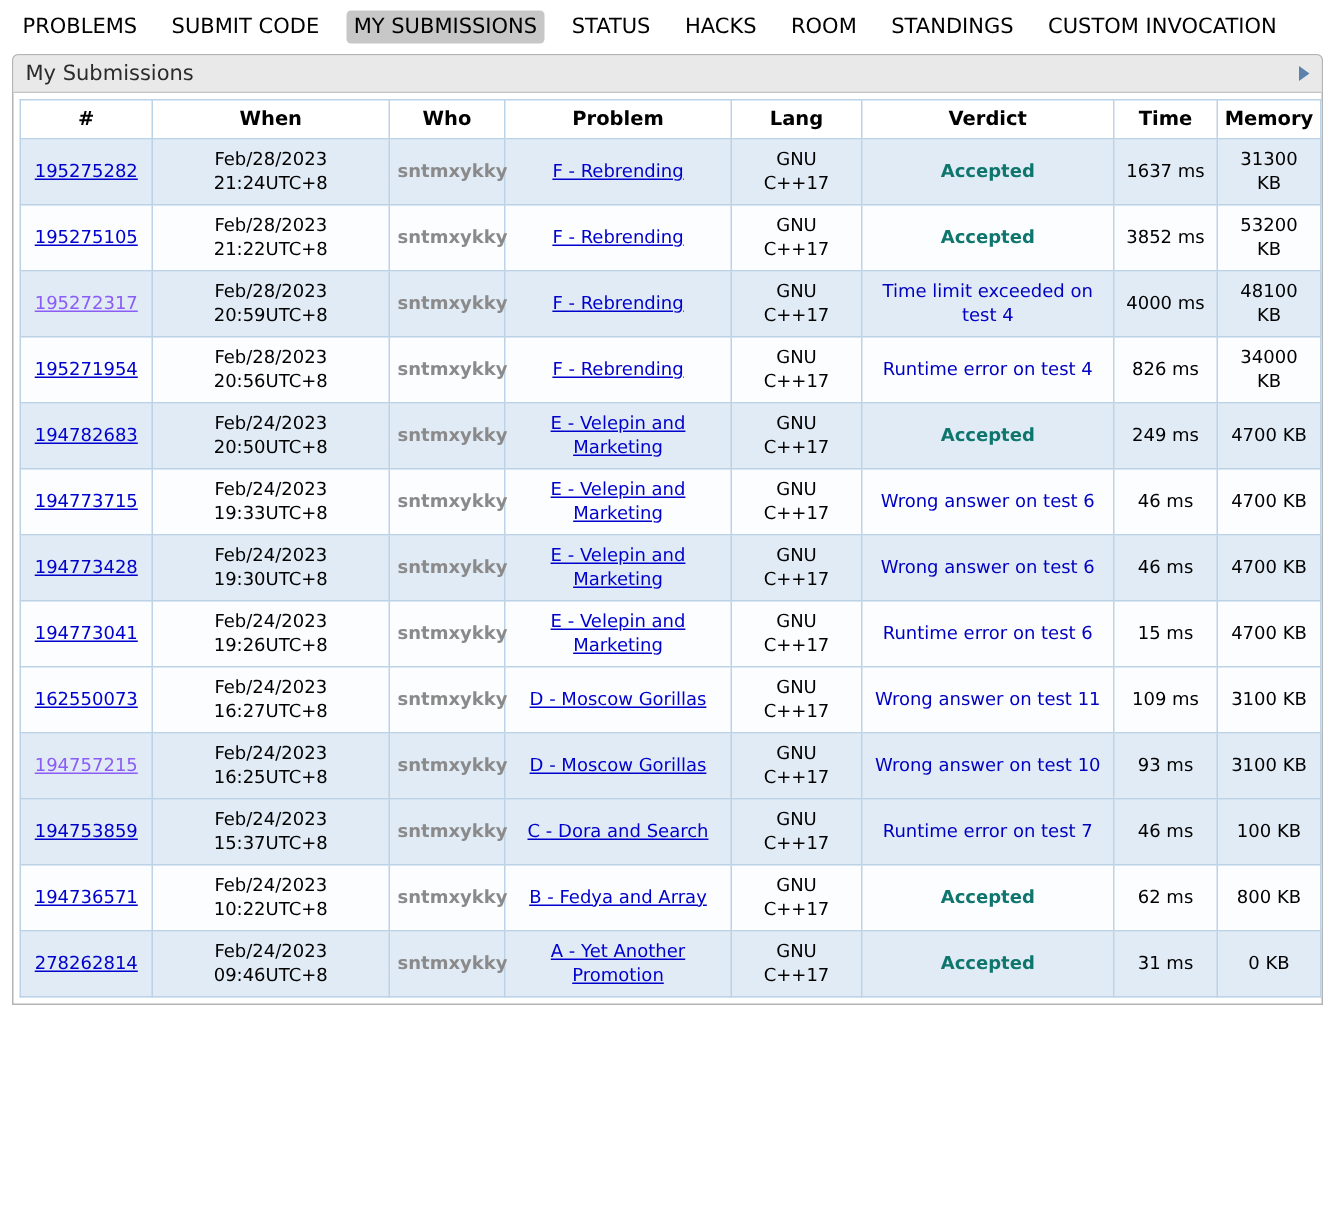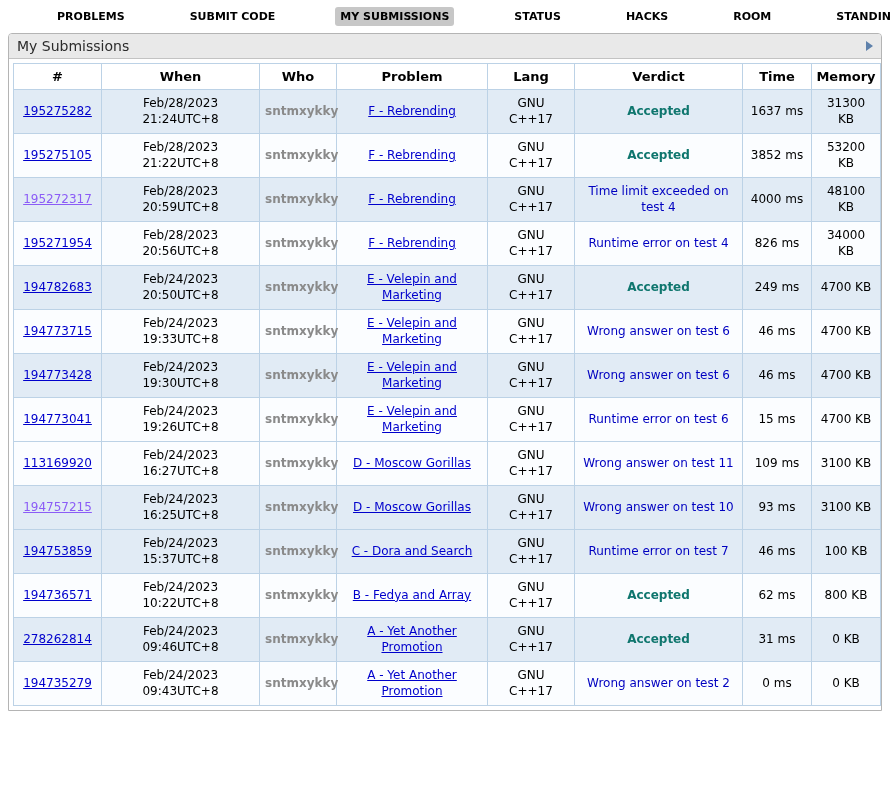--- a/index.html
+++ b/index.html
@@ -12,29 +12,28 @@
   .page { padding: 5px 8px 4px 8px; }
 
   
   .topnav {
     display: flex;
     align-items: center;
     gap: 13px;
     padding: 2px 2px 7px 2px;
   }
   .nav-item {
-    font-size: 11px;
-    font-weight: bold;
+    font-size: 14px;
+    font-weight: normal;
     color: #000;
     text-decoration: none;
     white-space: nowrap;
     padding: 3px 5px;
     border-radius: 3px;
     cursor: pointer;
-    margin-left: 42px;
   }
   .nav-item.active { background: #c7c7c7; }
 
   
   .panel {
     border: 1px solid #b4b4b4;
     border-radius: 4px 4px 0 0;
     background: #ffffff;
   }
   .panel-header {
@@ -239,21 +238,21 @@
       <div class="when-time">19:26UTC+8</div>
     </td>
     <td class="who-cell">sntmxykky</td>
     <td><a class="prob-link">E - Velepin and Marketing</a></td>
     <td><span class="lang-inner">GNU C++17</span></td>
     <td><span class="verdict-other">Runtime error on test 6</span></td>
     <td>15 ms</td>
     <td>4700 KB</td>
   </tr>
             <tr class="plain">
-    <td><a class="sub-link">113169920</a></td>
+    <td><a class="sub-link">162550073</a></td>
     <td>
       <div class="when-date">Feb/24/2023</div>
       <div class="when-time">16:27UTC+8</div>
     </td>
     <td class="who-cell">sntmxykky</td>
     <td><a class="prob-link">D - Moscow Gorillas</a></td>
     <td><span class="lang-inner">GNU C++17</span></td>
     <td><span class="verdict-other">Wrong answer on test 11</span></td>
     <td>109 ms</td>
     <td>3100 KB</td>
@@ -301,33 +300,20 @@
     <td><a class="sub-link">278262814</a></td>
     <td>
       <div class="when-date">Feb/24/2023</div>
       <div class="when-time">09:46UTC+8</div>
     </td>
     <td class="who-cell">sntmxykky</td>
     <td><a class="prob-link">A - Yet Another Promotion</a></td>
     <td><span class="lang-inner">GNU C++17</span></td>
     <td><span class="verdict-accepted">Accepted</span></td>
     <td>31 ms</td>
-    <td>0 KB</td>
-  </tr>
-            <tr class="plain">
-    <td><a class="sub-link">194735279</a></td>
-    <td>
-      <div class="when-date">Feb/24/2023</div>
-      <div class="when-time">09:43UTC+8</div>
-    </td>
-    <td class="who-cell">sntmxykky</td>
-    <td><a class="prob-link">A - Yet Another Promotion</a></td>
-    <td><span class="lang-inner">GNU C++17</span></td>
-    <td><span class="verdict-other">Wrong answer on test 2</span></td>
-    <td>0 ms</td>
     <td>0 KB</td>
   </tr>
           </tbody>
       </table>
     </div>
   </div>
 
 </div>
 
 </body></html>

